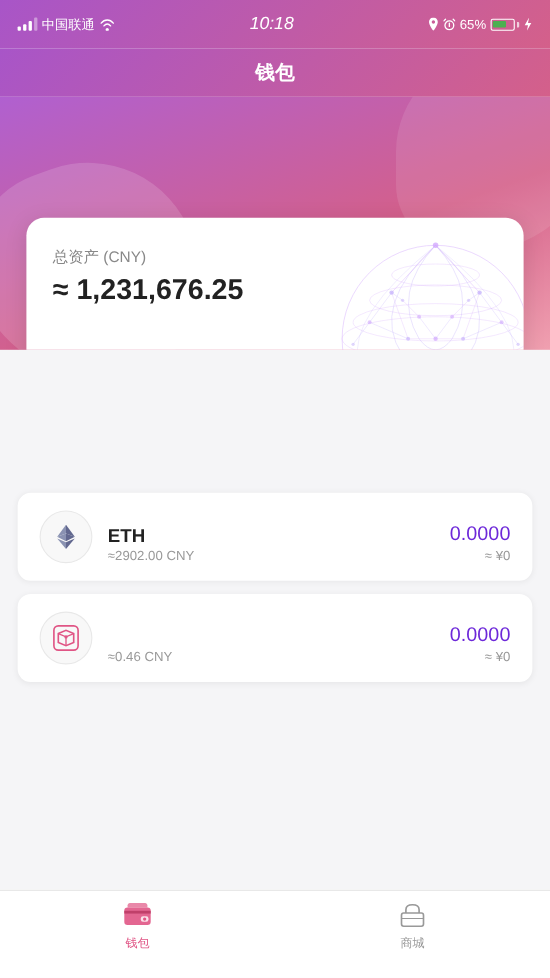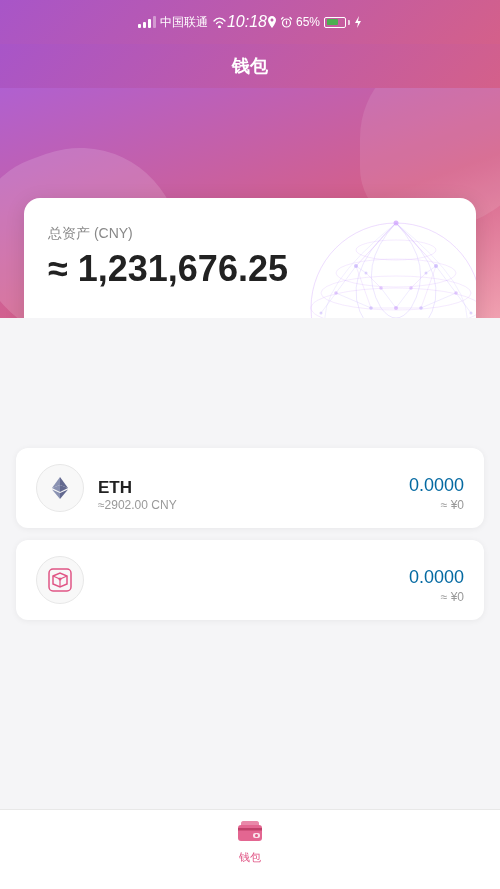--- a/index.html
+++ b/index.html
@@ -14,21 +14,21 @@
       position: relative;
     }
 
     
     .status-bar {
       width: 100%;
       height: 44px;
       background: linear-gradient(135deg, #a855c8 0%, #d4608a 100%);
       display: flex;
       align-items: center;
-      justify-content: center;
+      justify-content: space-between;
       padding: 0 16px;
       color: white;
       font-size: 12px;
     }
     .status-left {
       display: flex;
       align-items: center;
       gap: 4px;
       font-size: 12px;
       font-weight: 500;
@@ -146,21 +146,21 @@
       padding: 27px 24px;
       box-shadow: 0 4px 20px rgba(0,0,0,0.12);
       height: 160px;
       overflow: hidden;
     }
     .card-label {
       font-size: 14px;
       color: #888;
     }
     .card-amount {
-      font-size: 36px;
+      font-size: 26px;
       font-weight: 700;
       color: #222;
       margin-top: 6px;
       line-height: 1.1;
     }
 
     
     .dome-container {
       position: absolute;
       right: -20px;
@@ -210,21 +210,21 @@
       font-size: 12px;
       color: #999;
       margin-top: 0;
     }
     .token-balance {
       text-align: right;
     }
     .token-amount {
       font-size: 18px;
       font-weight: 500;
-      color: #0369a1;
+      color: #6d28d9;
     }
     .token-cny {
       font-size: 12px;
       color: #999;
       margin-top: 2px;
     }
 
     
     .eth-logo {
       width: 28px;
@@ -418,20 +418,21 @@
     <div class="token-icon">
       <svg class="eub-logo" viewBox="0 0 28 28" xmlns="http://www.w3.org/2000/svg">
         <rect x="3" y="3" width="22" height="22" rx="4" fill="none" stroke="#e05585" stroke-width="1.5"></rect>
         <path d="M7 10 L14 7 L21 10 L21 18 L14 21 L7 18 Z" fill="none" stroke="#e05585" stroke-width="1.5"></path>
         <path d="M7 10 L14 13 L21 10" fill="none" stroke="#e05585" stroke-width="1.2"></path>
         <path d="M14 13 L14 21" fill="none" stroke="#e05585" stroke-width="1.2"></path>
         <circle cx="14" cy="13" r="1.5" fill="#e05585"></circle>
       </svg>
     </div>
     <div class="token-info">
+      <div class="token-price">≈0.46 CNY</div>
     </div>
     <div class="token-balance">
       <div class="token-amount">0.0000</div>
       <div class="token-cny">≈ ¥0</div>
     </div>
   </div>
 
 </div>
 
 <div class="tab-bar">
@@ -443,15 +444,25 @@
         <rect x="1" y="8" width="24" height="2.5" fill="#c0406a"></rect>
         <rect x="16" y="13" width="7" height="5" rx="2" fill="white" opacity="0.8"></rect>
         <circle cx="19.5" cy="15.5" r="1.5" fill="#e05585"></circle>
 
         <path d="M4 5 L4 3 C4 2 5 1 6 1 L20 1 C21 1 22 2 22 3 L22 5" fill="#e05585" opacity="0.7"></path>
       </svg>
     </div>
     <span class="tab-label active">钱包</span>
   </div>
 
+  <div class="tab-item">
+    <div class="tab-icon">
+      <svg width="26" height="24" viewBox="0 0 26 24" xmlns="http://www.w3.org/2000/svg">
+        <rect x="3" y="10" width="20" height="12" rx="2" fill="none" stroke="#999" stroke-width="1.5"></rect>
+        <path d="M7 10 L7 7 C7 4.5 9 2.5 13 2.5 C17 2.5 19 4.5 19 7 L19 10" fill="none" stroke="#999" stroke-width="1.5"></path>
+        <line x1="3" y1="15" x2="23" y2="15" stroke="#999" stroke-width="1"></line>
+      </svg>
+    </div>
+    <span class="tab-label">商城</span>
+  </div>
 
 
 </div>
 
 </body></html>

